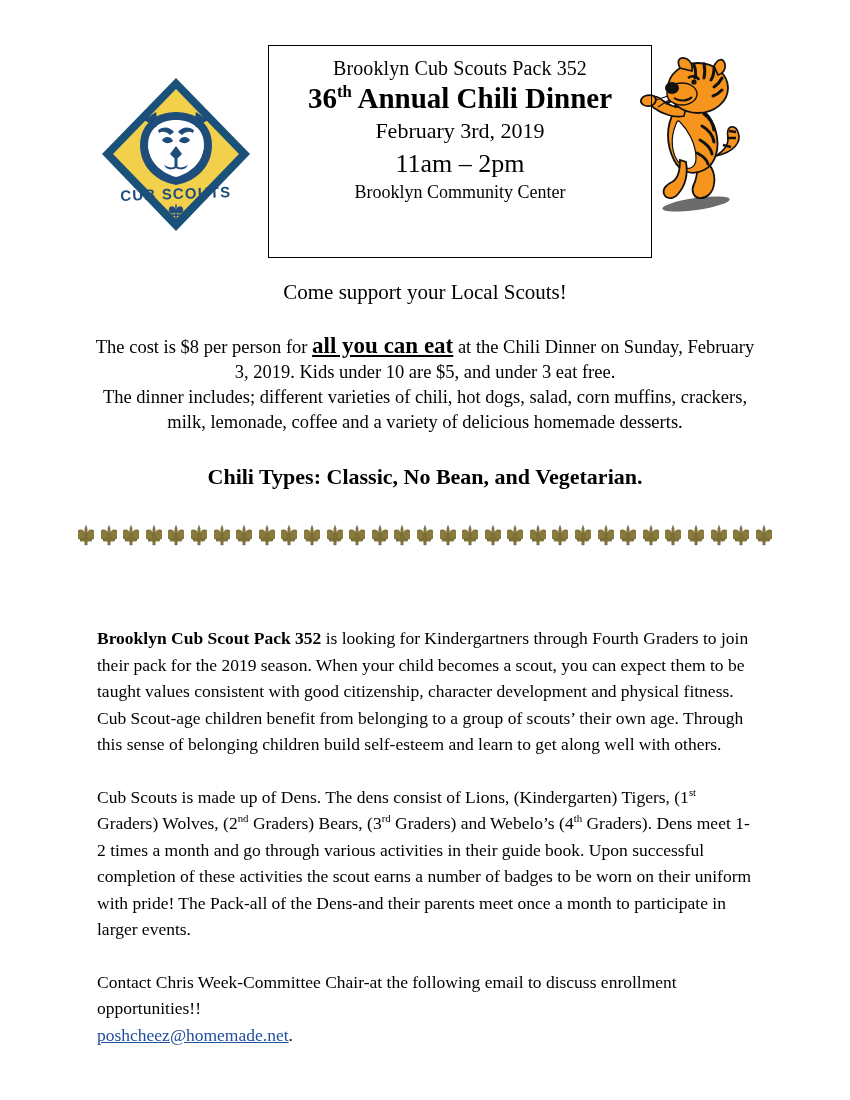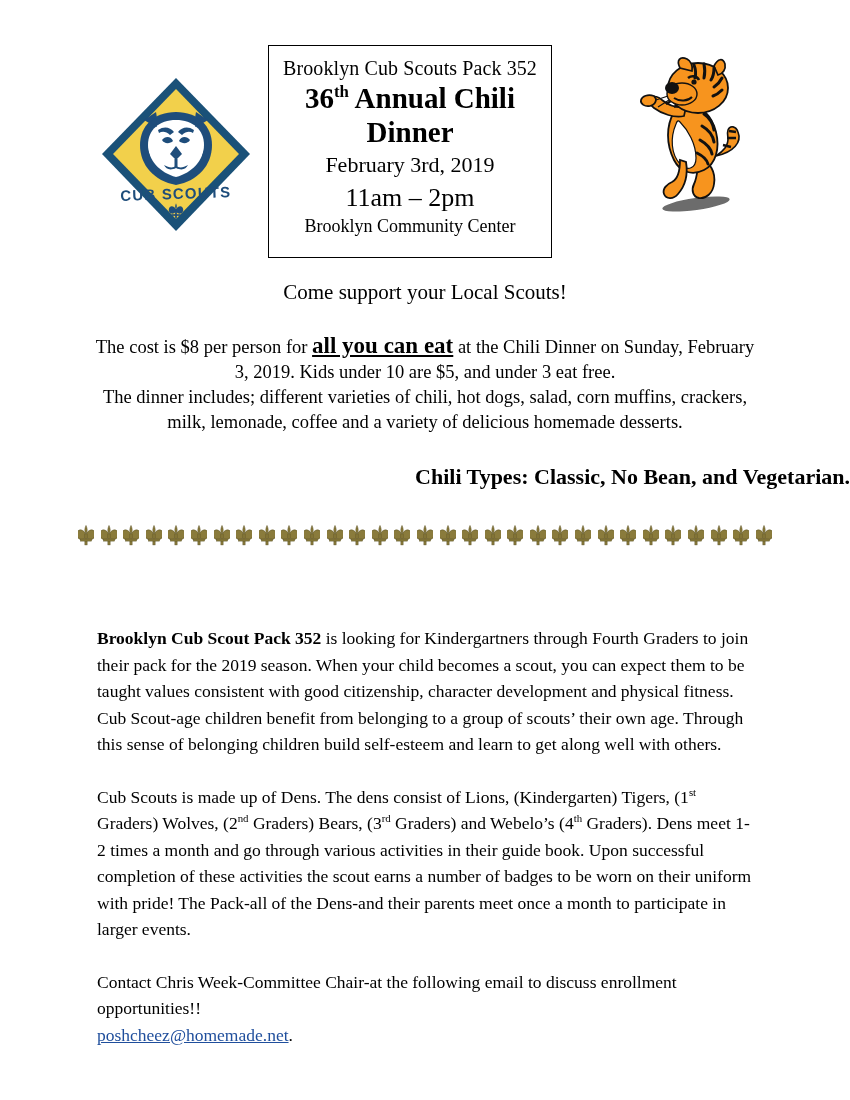--- a/index.html
+++ b/index.html
@@ -48,21 +48,21 @@
     width: 130px;
     height: 165px;
   }
   .tiger-wrap svg { display: block; }
 
   
   .title-box {
     position: absolute;
     left: 268px;
     top: 45px;
-    width: 284px;
+    width: 384px;
     height: 213px;
     border: 1.5px solid #000000;
     box-sizing: border-box;
     text-align: center;
     padding-top: 9px;
   }
   .tb-line1 {
     font-size: 20px;
     line-height: 26px;
     letter-spacing: 0.1px;
@@ -113,21 +113,20 @@
   .cost-block .emph {
     font-weight: bold;
     font-size: 23px;
     text-decoration: underline;
   }
   .chili-types {
     margin-top: 28px;
     font-size: 22px;
     font-weight: bold;
     line-height: 28px;
-    text-align: right;
   }
 
   
   .divider {
     position: absolute;
     left: 78px;
     top: 520px;
     width: 694px;
     height: 30px;
     display: flex;

